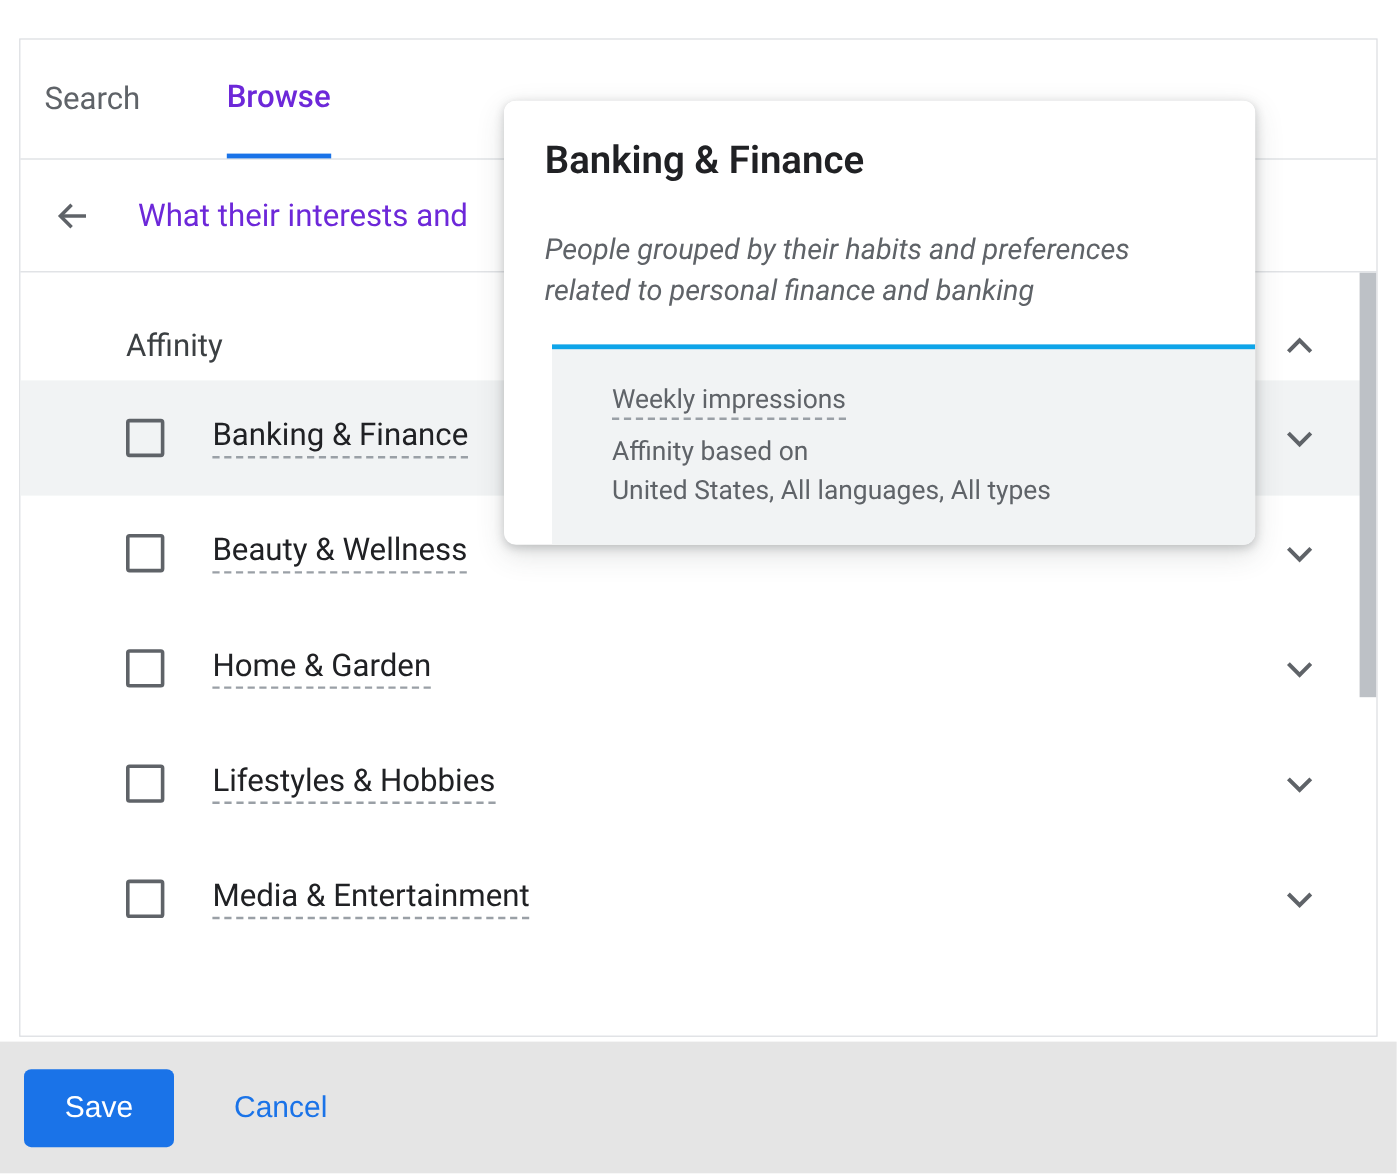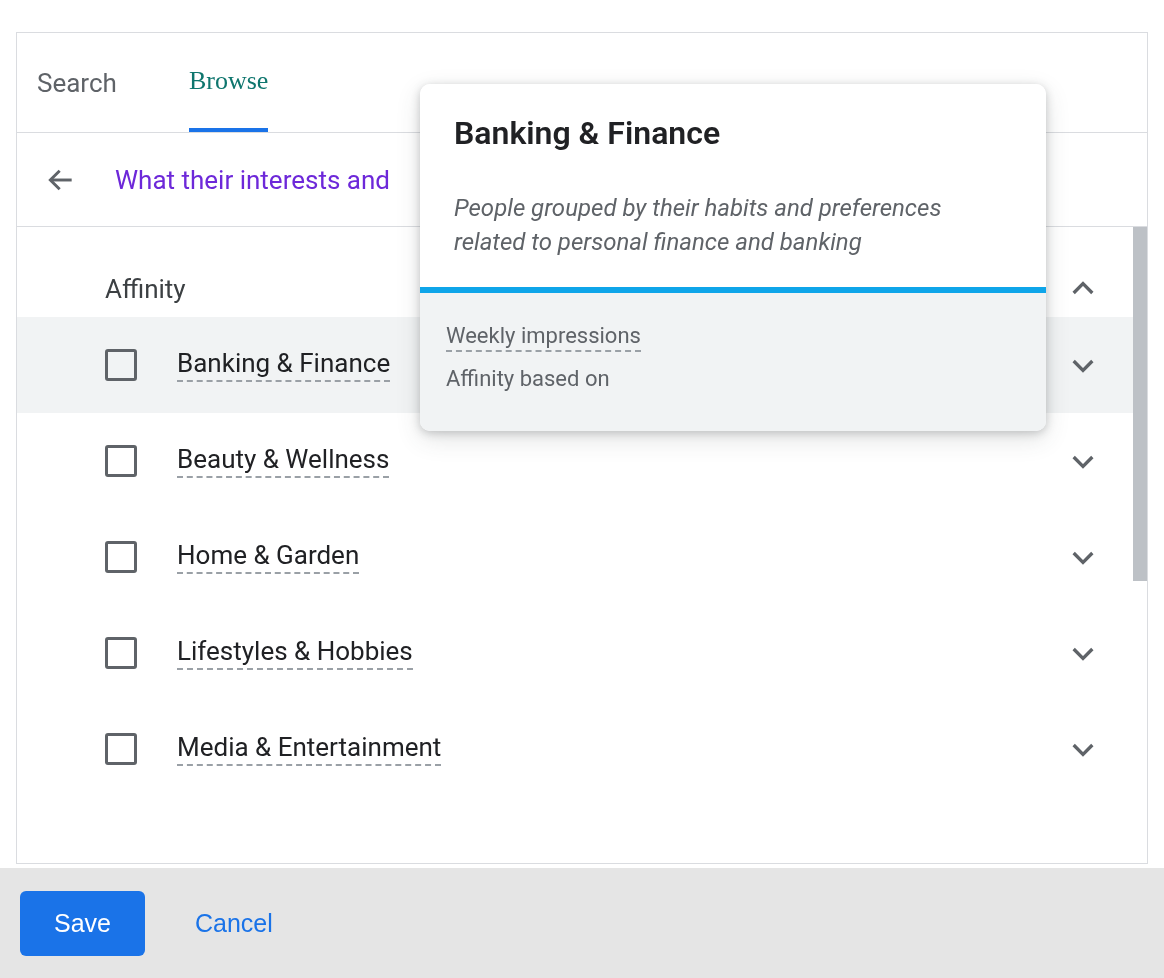--- a/index.html
+++ b/index.html
@@ -33,24 +33,23 @@
   .tab {
     font-size: 26px;
     color: #5f6368;
     margin-right: 72px;
     height: 100%;
     display: flex;
     align-items: center;
     cursor: pointer;
   }
   .tab.active {
-    color: #0f766e;
+    color: #6d28d9;
     font-weight: 500;
     border-bottom: 4px solid #1a73e8;
-    font-family: Liberation Serif, serif;
   }
   
   .header-row {
     display: flex;
     align-items: center;
     height: 94px;
     padding-left: 28px;
     border-bottom: 1px solid #dadce0;
   }
   .back-icon {
@@ -152,22 +151,23 @@
     margin-bottom: 40px;
   }
   .popover-desc {
     font-size: 24px;
     font-style: italic;
     color: #5f6368;
     line-height: 1.4;
   }
   .popover-bottom {
     background: #f1f3f4;
-    padding: 30px 26px 32px;
-    border-top: 6px solid #0ea5e9;
+    padding: 30px 50px 32px;
+    border-top: 4px solid #0ea5e9;
+    margin-left: 40px;
   }
   .impressions-label {
     font-size: 22px;
     color: #5f6368;
     border-bottom: 2px dashed #9aa0a6;
     display: inline-block;
     padding-bottom: 2px;
     margin-bottom: 14px;
   }
   .impressions-value {
@@ -328,19 +328,20 @@
 </div>
 
 <div class="popover">
   <div class="popover-top">
     <div class="popover-title">Banking &amp; Finance</div>
     <div class="popover-desc">People grouped by their habits and preferences related to personal finance and banking</div>
   </div>
   <div class="popover-bottom">
     <div class="impressions-label">Weekly impressions</div>
     <div class="estimates-label">Affinity based on</div>
+    <div class="estimates-value">United States, All languages, All types</div>
   </div>
 </div>
 
 <div class="footer">
   <button class="save-btn">Save</button>
   <button class="cancel-btn">Cancel</button>
 </div>
 
 </body></html>

